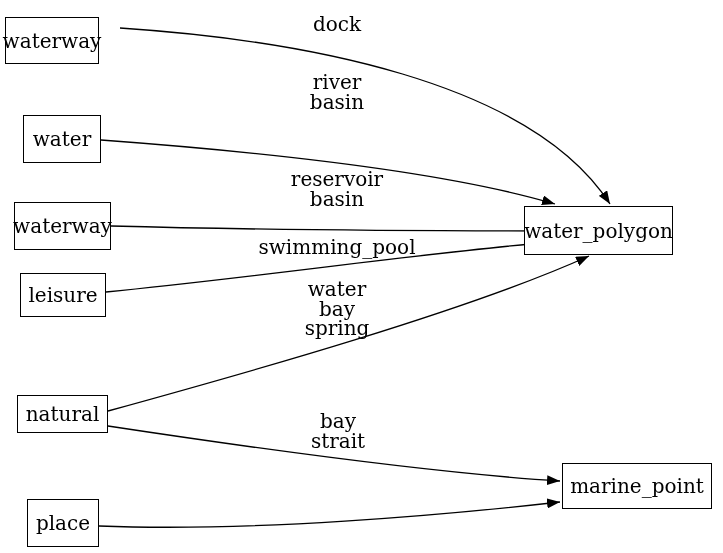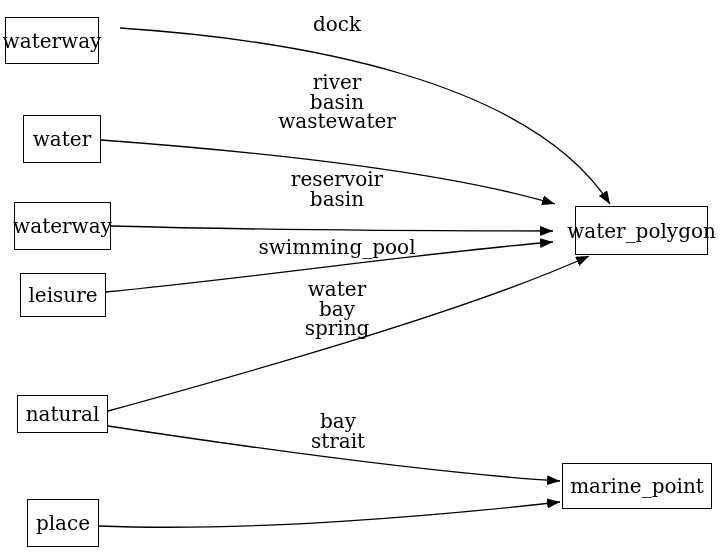--- a/index.html
+++ b/index.html
@@ -53,35 +53,34 @@
   <div class="node" style="left:20px;top:273px;width:86px;height:44px">
     <span>leisure</span>
   </div>
   <div class="node" style="left:17px;top:395px;width:91px;height:38px">
     <span>natural</span>
   </div>
   <div class="node" style="left:27px;top:499px;width:72px;height:48px">
     <span>place</span>
   </div>
 
-  <div class="node" style="left:575px;top:206px;width:133px;height:49px">
+  <div class="node" style="left:524px;top:206px;width:149px;height:49px">
     <span>water_polygon</span>
   </div>
   <div class="node" style="left:562px;top:463px;width:150px;height:46px">
     <span>marine_point</span>
   </div>
 
   <div class="edge-label" style="left:337px;top:15px">
     <div>dock</div>
   </div>
 
   <div class="edge-label" style="left:337px;top:73px">
     <div>river</div>
     <div>basin</div>
-    <div>wastewater</div>
   </div>
 
   <div class="edge-label" style="left:337px;top:170px">
     <div>reservoir</div>
     <div>basin</div>
   </div>
 
   <div class="edge-label" style="left:337px;top:238px">
     <div>swimming_pool</div>
   </div>

